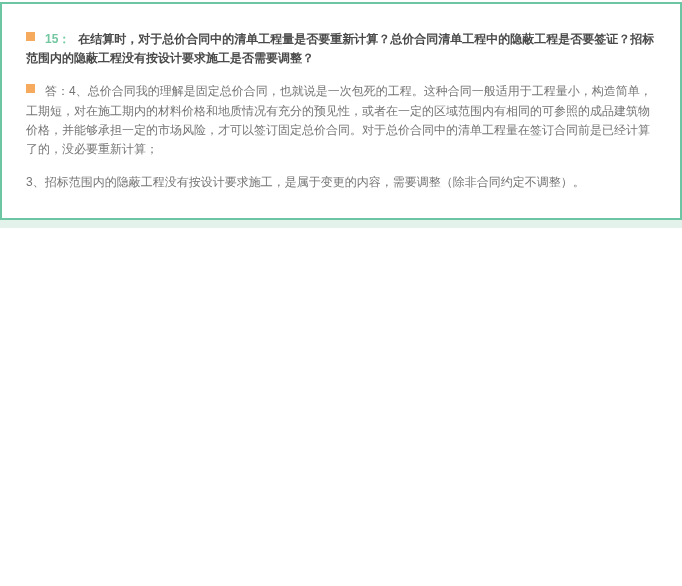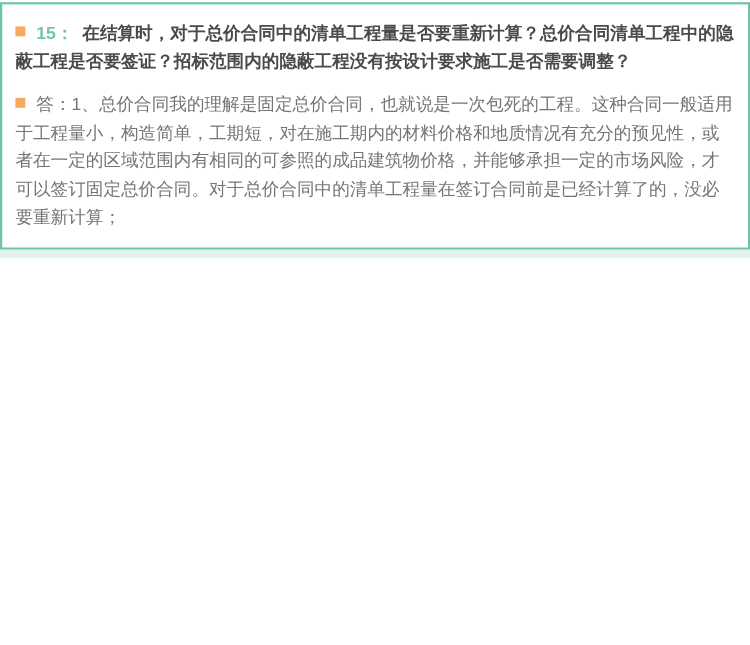--- a/index.html
+++ b/index.html
@@ -25,22 +25,22 @@
     border: 2px solid #6cc6a4;
     background: #ffffff;
     padding: 14px 12px 14px 12px;
   }
   .shadow-strip {
     width: 100%;
     height: 8px;
     background: #e4f2ec;
   }
   p.question, p.answer {
-    margin: 0;
-    font-size: 16px;
+    margin: 12px;
+    font-size: 12px;
     line-height: 1.6;
   }
   p.question {
     color: #4a4a4a;
     font-weight: bold;
     margin-bottom: 14px;
   }
   p.answer {
     color: #757575;
     font-weight: normal;
@@ -64,20 +64,23 @@
 <body>
 
 <div class="page">
 
   <div class="qa-section">
     <div class="card">
       <p class="question">
         <span class="bullet"></span><span class="qnum">15：</span><span class="qtext">在结算时，对于总价合同中的清单工程量是否要重新计算？总价合同清单工程中的隐蔽工程是否要签证？招标范围内的隐蔽工程没有按设计要求施工是否需要调整？</span>
       </p>
       <p class="answer">
-        <span class="bullet"></span><span>答：1、总价合同我的理解是固定总价合同，也就说是一次包死的工程。这种合同一般适用于工程量小，构造简单，工期短，对在施工期内的材料价格和地质情况有充分的预见性，或者在一定的区域范围内有相同的可参照的成品建筑物价格，并能够承担一定的市场风险，才可以签订固定总价合同。对于总价合同中的清单工程量在签订合同前是已经计算了的，没必要重新计算；</span>
+        <span class="bullet"></span><span>答：4、总价合同我的理解是固定总价合同，也就说是一次包死的工程。这种合同一般适用于工程量小，构造简单，工期短，对在施工期内的材料价格和地质情况有充分的预见性，或者在一定的区域范围内有相同的可参照的成品建筑物价格，并能够承担一定的市场风险，才可以签订固定总价合同。对于总价合同中的清单工程量在签订合同前是已经计算了的，没必要重新计算；</span>
+      </p>
+      <p class="answer">
+        <span>3、招标范围内的隐蔽工程没有按设计要求施工，是属于变更的内容，需要调整（除非合同约定不调整）。</span>
       </p>
     </div>
     <div class="shadow-strip"></div>
   </div>
 
 
 </div>
 
 </body></html>

